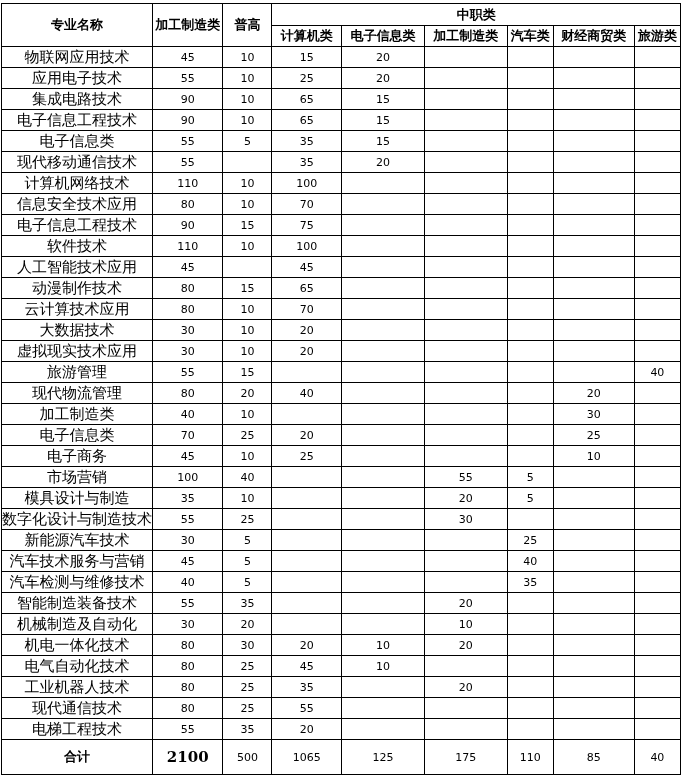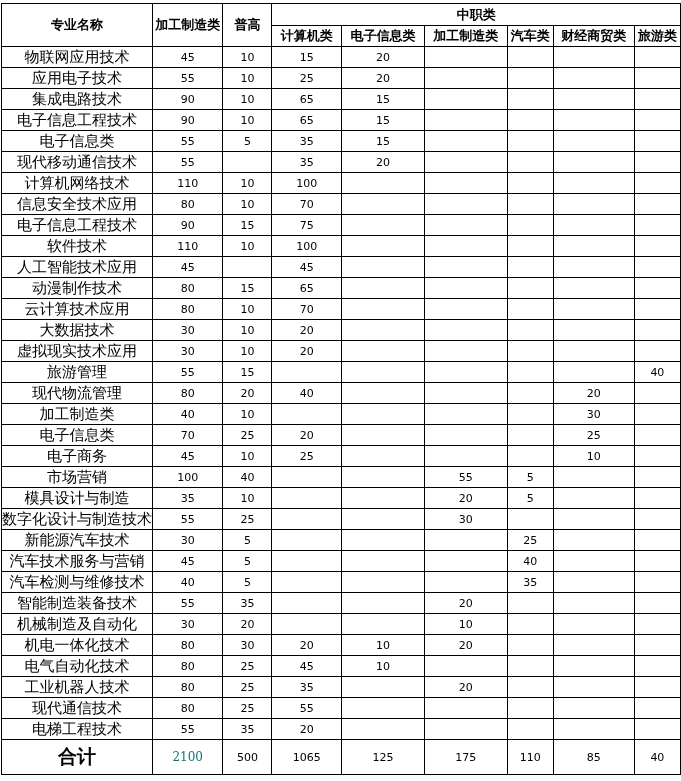--- a/index.html
+++ b/index.html
@@ -14,22 +14,22 @@
     border:1px solid #000; text-align:center; vertical-align:middle;
     padding:0; white-space:nowrap; overflow:hidden;
   }
   table.plan th { font-weight:bold; font-size:13px; }
   tr.h1 th { height:21px; }
   tr.h2 th { height:20px; }
   tr.data td { height:20px; }
   td.name { font-size:15px; }
   td.num { font-family:"DejaVu Sans","Liberation Sans",sans-serif; font-size:11px; }
   tr.total td { height:34px; }
-  td.total-label { font-weight:bold; font-size:19px; }
-  td.total-plan { font-weight:normal; font-family:"DejaVu Serif","Liberation Serif",serif; font-size:12px; color:#0f766e; }
+  td.total-label { font-weight:bold; font-size:13px; }
+  td.total-plan { font-weight:bold; font-family:"DejaVu Serif","Liberation Serif",serif; font-size:15px; color:#000000; }
 </style>
 </head>
 <body>
 
 <table class="plan">
   <colgroup>
     <col style="width:131px">
     <col style="width:71px">
     <col style="width:52px">
     <col style="width:72px">

